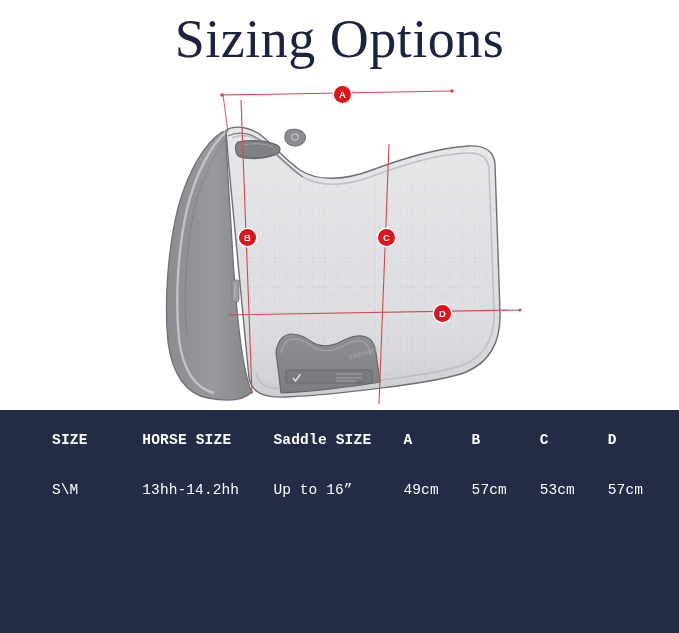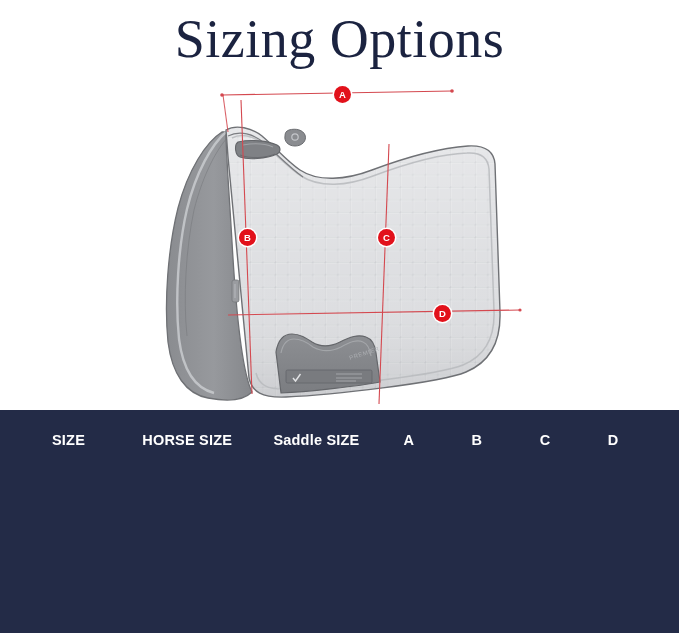--- a/index.html
+++ b/index.html
@@ -87,21 +87,21 @@
     left: 0; top: 0;
     width: 679px;
     border-collapse: collapse;
     table-layout: fixed;
   }
   #size-table th, #size-table td {
     text-align: left;
     padding: 0;
     vertical-align: middle;
     color: #ffffff;
-    font-family: Liberation Sans, sans-serif;
+    font-family: Liberation Mono, monospace;
   }
   #size-table th {
     font-size: 14.5px;
     font-weight: 700;
     height: 60px;
     letter-spacing: 0.2px;
   }
   #size-table td {
     font-size: 14.5px;
     font-weight: 400;
@@ -296,16 +296,25 @@
         <th class="col-size">SIZE</th>
         <th class="col-horse">HORSE SIZE</th>
         <th class="col-saddle">Saddle SIZE</th>
         <th class="col-a">A</th>
         <th class="col-b">B</th>
         <th class="col-c">C</th>
         <th class="col-d">D</th>
       </tr>
     </thead>
     <tbody>
+      <tr>
+        <td class="col-size">S\M</td>
+        <td class="col-horse">13hh-14.2hh</td>
+        <td class="col-saddle">Up to 16”</td>
+        <td class="col-a">49cm</td>
+        <td class="col-b">57cm</td>
+        <td class="col-c">53cm</td>
+        <td class="col-d">57cm</td>
+      </tr>
     </tbody>
   </table>
 
 </div>
 
 </body></html>

